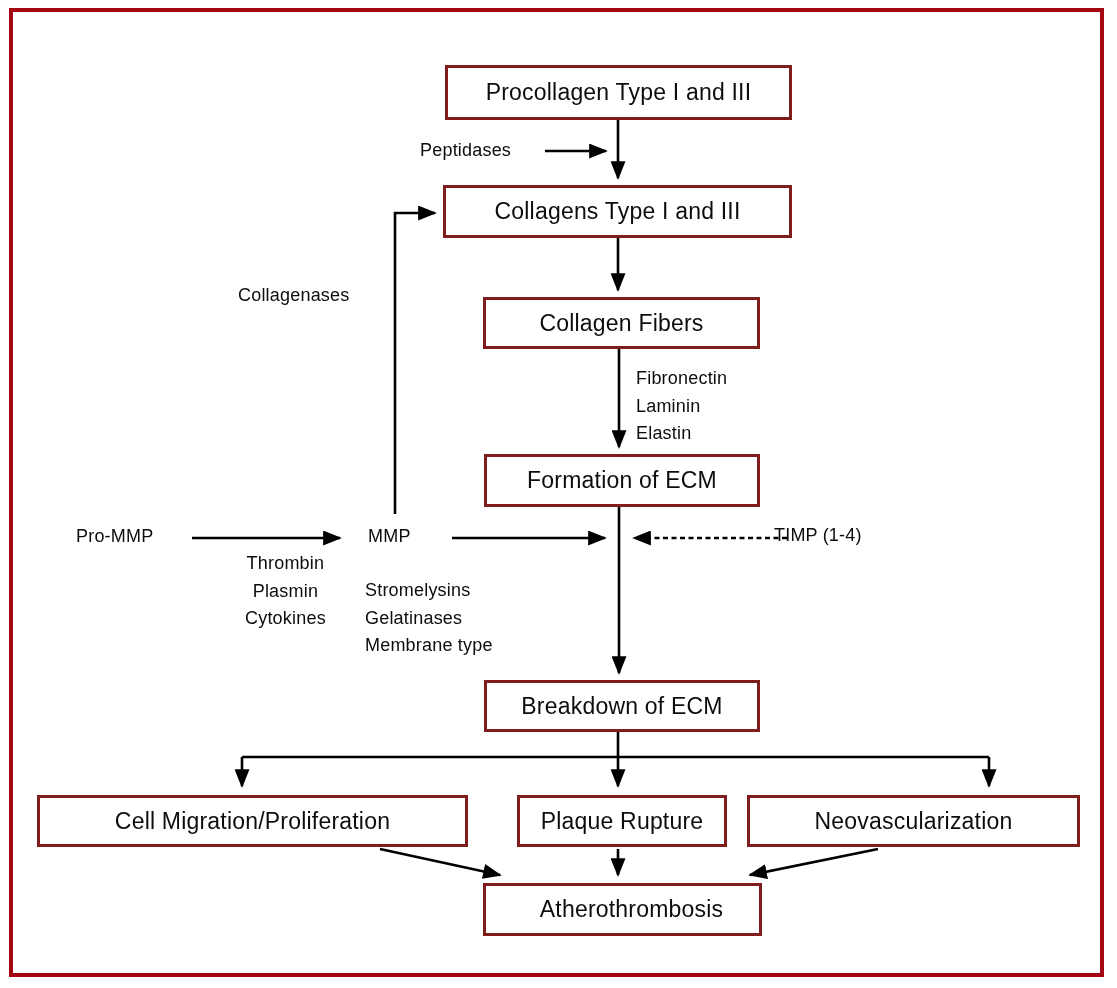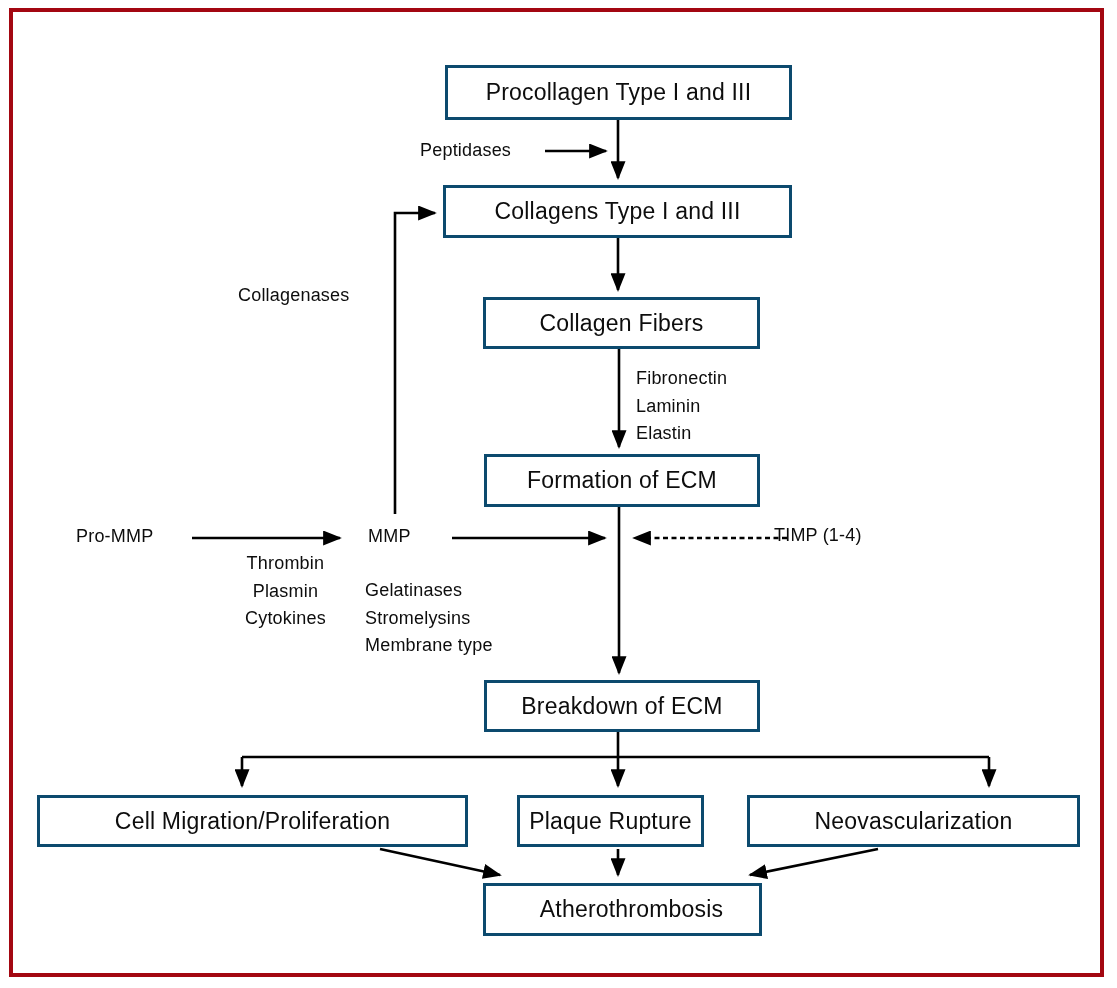--- a/index.html
+++ b/index.html
@@ -21,21 +21,21 @@
     pointer-events: none;
   }
   .connectors {
     position: absolute;
     left: 0; top: 0;
     width: 1117px; height: 988px;
   }
   .node {
     position: absolute;
     box-sizing: border-box;
-    border: 3px solid #0c4a6e;
+    border: 3px solid #7f1d1d;
     background: #ffffff;
     display: flex;
     align-items: center;
     justify-content: center;
     font-size: 23px;
     letter-spacing: 0.2px;
     white-space: nowrap;
   }
   .lbl {
     position: absolute;
@@ -89,21 +89,21 @@
       <path d="M878 849 L750 875" marker-end="url(#arr)"></path>
     </g>
   </svg>
 
   <div class="node" style="left:445px; top:65px;  width:347px; height:55px;">Procollagen Type I and III</div>
   <div class="node" style="left:443px; top:185px; width:349px; height:53px;">Collagens Type I and III</div>
   <div class="node" style="left:483px; top:297px; width:277px; height:52px;">Collagen Fibers</div>
   <div class="node" style="left:484px; top:454px; width:276px; height:53px;">Formation of ECM</div>
   <div class="node" style="left:484px; top:680px; width:276px; height:52px;">Breakdown of ECM</div>
   <div class="node" style="left:37px;  top:795px; width:431px; height:52px;">Cell Migration/Proliferation</div>
-  <div class="node" style="left:517px; top:795px; width:187px; height:52px;">Plaque Rupture</div>
+  <div class="node" style="left:517px; top:795px; width:210px; height:52px;">Plaque Rupture</div>
   <div class="node" style="left:747px; top:795px; width:333px; height:52px;">Neovascularization</div>
   <div class="node" style="left:483px; top:883px; width:279px; height:53px;padding-left:18px;">Atherothrombosis</div>
 
   <div class="lbl" style="left:420px; top:137px;">Peptidases</div>
   <div class="lbl" style="left:238px; top:282px;">Collagenases</div>
 
   <div class="lbl" style="left:636px; top:365px;">
     <div>Fibronectin</div>
     <div>Laminin</div>
     <div>Elastin</div>
@@ -113,18 +113,18 @@
   <div class="lbl" style="left:368px; top:523px;">MMP</div>
   <div class="lbl" style="left:774px; top:522px;">TIMP (1-4)</div>
 
   <div class="lbl" style="left:245px; top:550px;text-align:center;">
     <div>Thrombin</div>
     <div>Plasmin</div>
     <div>Cytokines</div>
   </div>
 
   <div class="lbl" style="left:365px; top:577px;">
+    <div>Stromelysins</div>
     <div>Gelatinases</div>
-    <div>Stromelysins</div>
     <div>Membrane type</div>
   </div>
 
 </div>
 
 </body></html>

